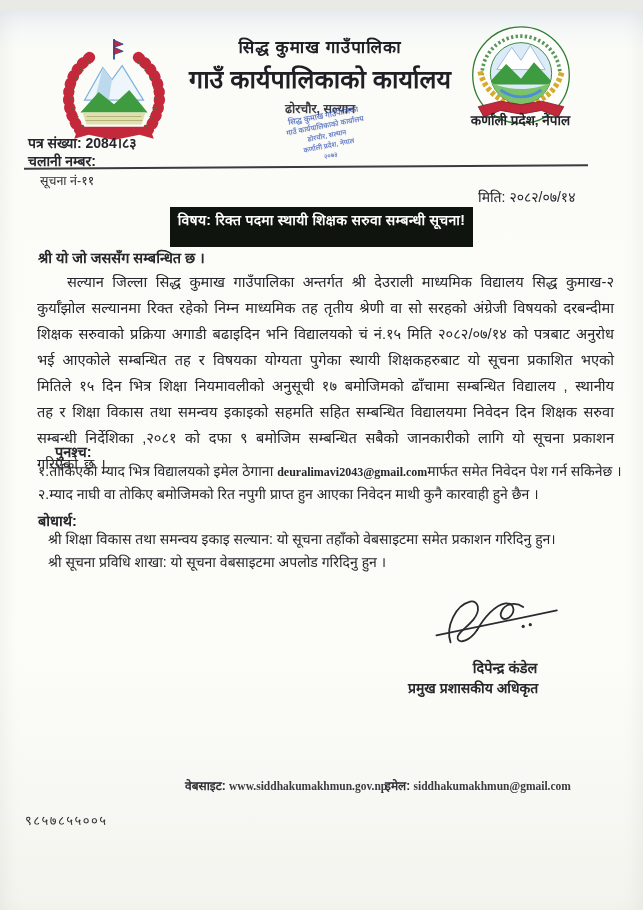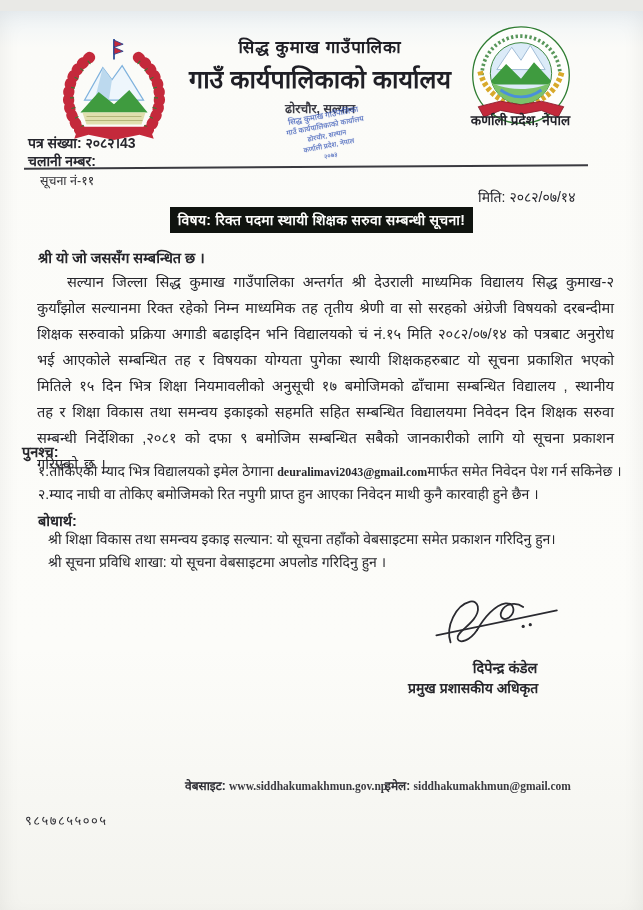--- a/index.html
+++ b/index.html
@@ -32,29 +32,29 @@
   
   .letter-no{left:28px;top:122px;font-size:14px;font-weight:bold;color:#26262d;}
   .dispatch-no{left:28px;top:140px;font-size:14px;font-weight:bold;color:#26262d;}
   .ref-rule{left:24px;top:155px;width:564px;border-top:2px solid #3a3a40;transform:rotate(-0.35deg);}
   .notice-no{left:40px;top:161px;font-size:12.5px;color:#2b2b30;}
   .date-line{left:478px;top:176px;font-size:14px;color:#26262d;white-space:nowrap;}
   
   .subject-wrap{left:0;top:196px;width:643px;text-align:center;}
   .subject-box{
     display:inline-block;background:#10140f;color:#fdfdfb;
-    font-size:14px;font-weight:bold;padding:3px 8px 4px 8px;letter-spacing:.3px;
+    font-size:14px;font-weight:bold;padding:3px 8px 18px 8px;letter-spacing:.3px;
   }
   
   .salutation{left:38px;top:236px;font-size:14.5px;font-weight:bold;color:#26262b;}
   .body-par{
     left:37px;top:258px;width:577px;font-size:14.6px;line-height:26px;
     text-align:justify;text-indent:30px;color:#26262b;word-spacing:2px;
   }
-  .ps-head{left:22px;top:430px;font-size:14.5px;font-weight:bold;color:#26262b;}
+  .ps-head{left:55px;top:430px;font-size:14.5px;font-weight:bold;color:#26262b;}
   .ps-item{left:38px;width:585px;font-size:14px;line-height:22px;color:#26262b;}
   .ps-1{top:449px;}
   .ps-2{top:472px;}
   .email-inline{font-family:"Liberation Serif","DejaVu Serif",serif;font-weight:bold;font-size:12px;}
   .cc-head{left:38px;top:499px;font-size:14.5px;font-weight:bold;color:#26262b;}
   .cc-item{left:48px;width:560px;font-size:14px;line-height:22px;color:#26262b;}
   .cc-1{top:517px;}
   .cc-2{top:540px;}
   .cc-3{top:562px;}
   
@@ -118,21 +118,21 @@
     <div class="s2">गाउँ कार्यपालिकाको कार्यालय</div>
     <div class="s3">ढोरचौर, सल्यान</div>
     <div class="s4">कर्णाली प्रदेश, नेपाल</div>
     <div class="s5">२०७३</div>
   </div>
 
   <div class="abs province">कर्णाली प्रदेश, नेपाल</div>
 
   <div class="abs letter-no">
     <span>पत्र संख्या:</span>
-    <span>२०८२।43</span>
+    <span>2084।८३</span>
   </div>
   <div class="abs dispatch-no">चलानी नम्बर:</div>
   <div class="abs ref-rule"></div>
   <div class="abs notice-no">सूचना नं-११</div>
 
   <div class="abs date-line">
     <span>मिति:</span>
     <span>२०८२/०७/१४</span>
   </div>
 

